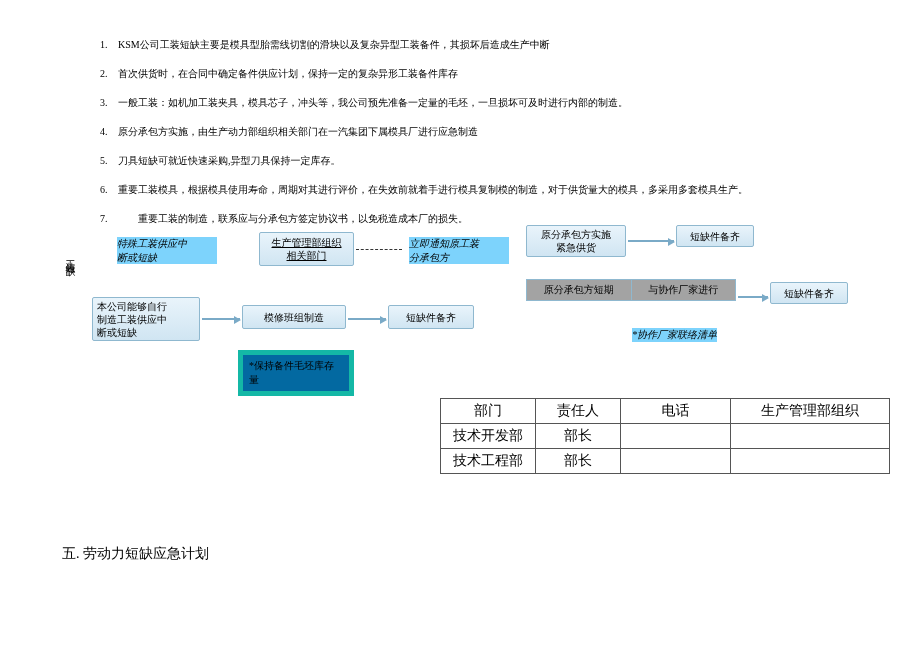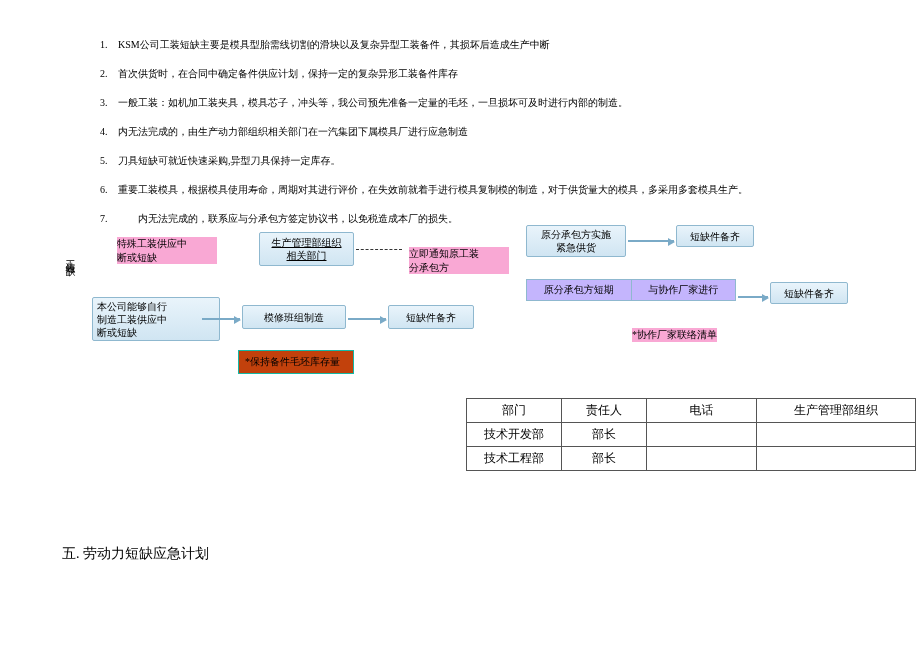--- a/index.html
+++ b/index.html
@@ -37,28 +37,29 @@
     align-items: center;
     justify-content: center;
     text-align: center;
     padding: 2px 4px;
     line-height: 1.3;
   }
   .fbox.twoLine { flex-direction: column; }
 
   .plain {
     position: absolute;
-    background: #f9a8d4;
+    background: #7dd3fc;
     line-height: 1.35;
+    font-style: italic;
   }
 
   .noteBox {
     position: absolute;
-    border: 1px solid #14b8a6;
-    background: #c2410c;
+    border: 5px solid #14b8a6;
+    background: #0369a1;
     padding: 4px 6px;
     font-size: 10px;
   }
 
   .arrowR {
     position: absolute;
     height: 0;
     border-top: 2px solid #7aaac7;
   }
   .arrowR::after {
@@ -72,34 +73,33 @@
 
   .dash {
     position: absolute;
     height: 0;
     border-top: 1px dashed #333;
   }
 
   table.grid {
     position: absolute;
     border-collapse: collapse;
-    font-size: 12px;
-    margin-left: 26px;
+    font-size: 14px;
   }
   table.grid th, table.grid td {
     border: 1px solid #555;
     padding: 3px 6px;
     text-align: center;
   }
   table.grid th { font-weight: normal; }
 
   .outsrcBox {
     position: absolute;
     border: 1px solid #8fb8cf;
-    background: #c4b5fd;
+    background: #a3a3a3;
   }
   .outsrcBox .row { display: flex; }
   .outsrcBox .cell {
     border-right: 1px solid #8fb8cf;
     border-bottom: 1px solid #8fb8cf;
     padding: 3px 6px;
     text-align: center;
     flex: 1;
   }
   .outsrcBox .cell:last-child { border-right: none; }
@@ -113,58 +113,58 @@
 </style>
 </head>
 <body>
 
 <div class="page">
 
   <ol class="list">
     <li><span class="num">1.</span><span>KSM公司工装短缺主要是模具型胎需线切割的滑块以及复杂异型工装备件，其损坏后造成生产中断</span></li>
     <li><span class="num">2.</span><span>首次供货时，在合同中确定备件供应计划，保持一定的复杂异形工装备件库存</span></li>
     <li><span class="num">3.</span><span>一般工装：如机加工装夹具，模具芯子，冲头等，我公司预先准备一定量的毛坯，一旦损坏可及时进行内部的制造。</span></li>
-    <li><span class="num">4.</span><span>内无法完成的，由生产动力部组织相关部门在一汽集团下属模具厂进行应急制造</span></li>
+    <li><span class="num">4.</span><span>原分承包方实施，由生产动力部组织相关部门在一汽集团下属模具厂进行应急制造</span></li>
     <li><span class="num">5.</span><span>刀具短缺可就近快速采购,异型刀具保持一定库存。</span></li>
     <li><span class="num">6.</span><span>重要工装模具，根据模具使用寿命，周期对其进行评价，在失效前就着手进行模具复制模的制造，对于供货量大的模具，多采用多套模具生产。</span></li>
-    <li><span class="num">7.</span><span>　　内无法完成的，联系应与分承包方签定协议书，以免税造成本厂的损失。</span></li>
+    <li><span class="num">7.</span><span>　　重要工装的制造，联系应与分承包方签定协议书，以免税造成本厂的损失。</span></li>
   </ol>
 
   <div class="vlabel" style="left:63px; top:252px;">工装短缺</div>
 
   <div class="plain" style="left:117px; top:237px; width:100px; white-space:pre-line;">特殊工装供应中
 断或短缺</div>
 
   <div class="fbox twoLine" style="left:259px; top:232px; width:95px; height:34px;text-decoration:underline;">
     <span>生产管理部组织</span>
     <span>相关部门</span>
   </div>
 
   <div class="dash" style="left:356px; top:249px; width:46px;"></div>
 
-  <div class="plain" style="left:409px; top:237px; width:100px; white-space:pre-line;margin-top:10px;">立即通知原工装
+  <div class="plain" style="left:409px; top:237px; width:100px; white-space:pre-line;">立即通知原工装
 分承包方</div>
 
   <div class="fbox" style="left:526px; top:225px; width:100px; height:32px; white-space:pre-line;">原分承包方实施
 紧急供货</div>
   <div class="arrowR" style="left:628px; top:240px; width:46px;"></div>
   <div class="fbox" style="left:676px; top:225px; width:78px; height:22px;">短缺件备齐</div>
 
   <div class="outsrcBox" style="left:526px; top:279px; width:210px;">
     <div class="row">
       <div class="cell">原分承包方短期</div>
       <div class="cell">与协作厂家进行</div>
     </div>
   </div>
   <div class="arrowR" style="left:738px; top:296px; width:30px;"></div>
   <div class="fbox" style="left:770px; top:282px; width:78px; height:22px;">短缺件备齐</div>
 
   <div class="plain" style="left:632px; top:328px;">*协作厂家联络清单</div>
 
-  <div class="fbox" style="left:92px; top:297px; width:128px; height:44px; text-align:left; justify-content:flex-start; white-space:pre-line;">本公司能够自行
+  <div class="fbox" style="left:92px; top:297px; width:108px; height:44px; text-align:left; justify-content:flex-start; white-space:pre-line;">本公司能够自行
 制造工装供应中
 断或短缺</div>
   <div class="arrowR" style="left:202px; top:318px; width:38px;"></div>
   <div class="fbox" style="left:242px; top:305px; width:104px; height:24px;">模修班组制造</div>
   <div class="arrowR" style="left:348px; top:318px; width:38px;"></div>
   <div class="fbox" style="left:388px; top:305px; width:86px; height:24px;">短缺件备齐</div>
 
   <div class="noteBox" style="left:238px; top:350px; width:116px;">*保持备件毛坯库存量</div>
 
   <table class="grid" style="left:440px; top:398px; width:450px;">

